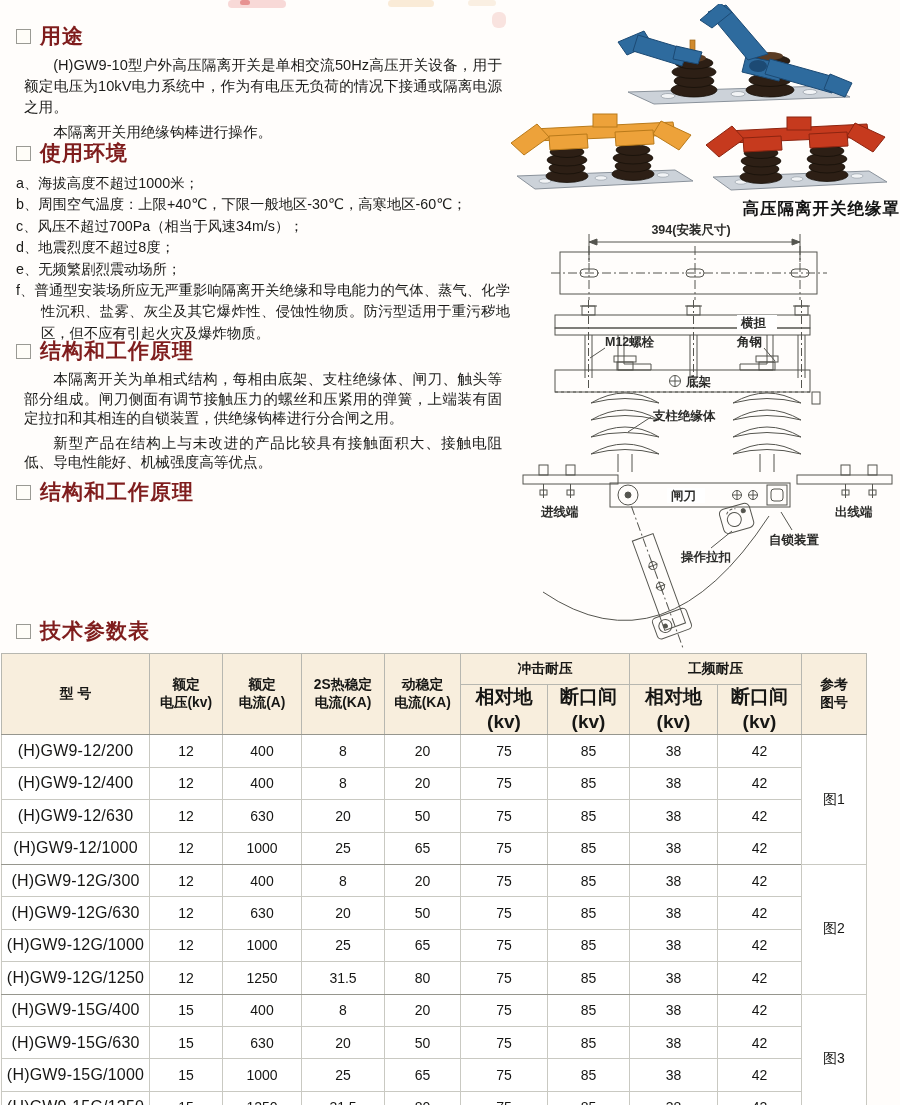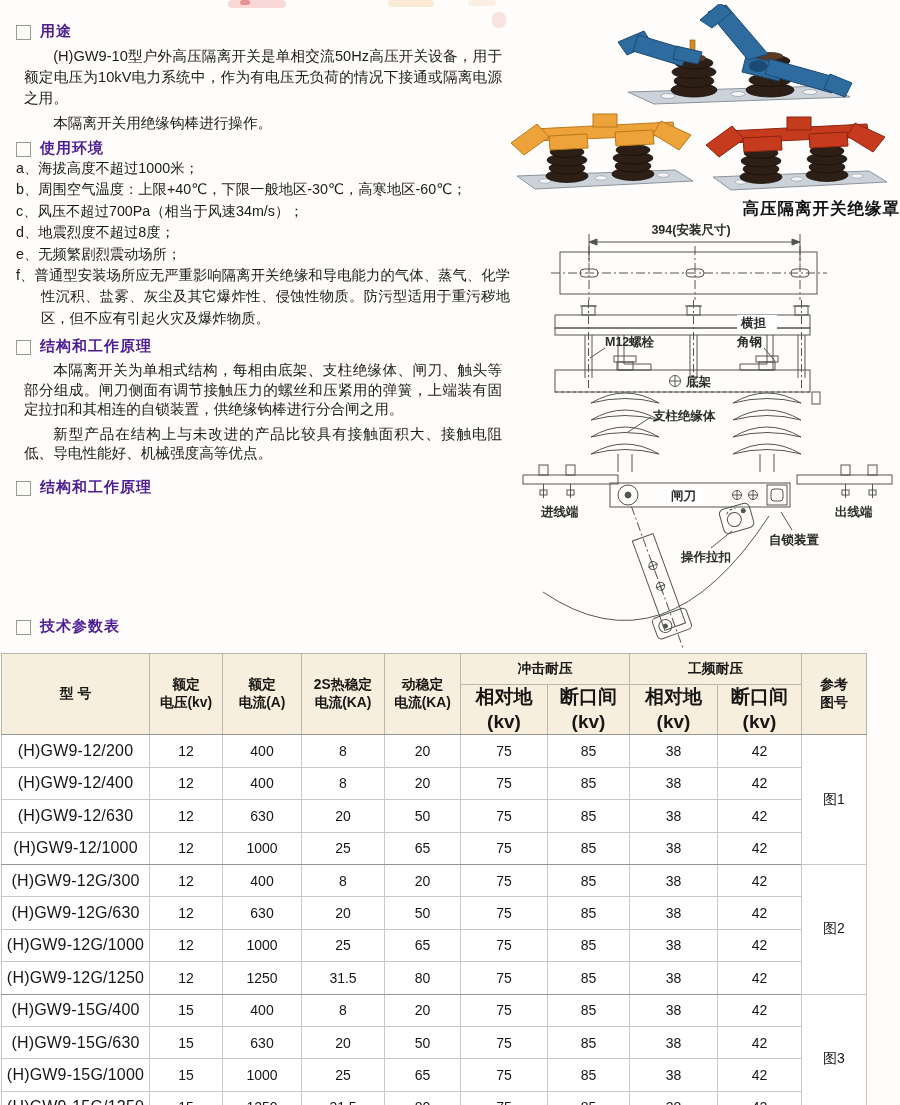--- a/index.html
+++ b/index.html
@@ -1,23 +1,23 @@
 <!DOCTYPE html>
 <html><head>
 <meta charset="utf-8">
 <style>
   html,body{margin:0;padding:0}
   body{position:relative;width:900px;height:1105px;background:#fffdfb;overflow:hidden;
        font-family:"Liberation Sans","DejaVu Sans",sans-serif;color:#1d1d1b}
   
   .sec{position:absolute;left:16px;width:494px}
-  .sec-head{display:flex;align-items:center;gap:9px;font-size:15px;font-weight:bold;color:#4c1d95;letter-spacing:1px}
+  .sec-head{display:flex;align-items:center;gap:9px;font-size:21px;font-weight:bold;color:#7f1d1d;letter-spacing:1px}
   .sq{width:13px;height:13px;border:1.5px solid #9a9a94;background:#fffdf8;flex:none;margin-top:1px}
   .sec p{margin:5px 8px 0;font-size:14.6px;line-height:20.8px;text-align:justify;text-indent:2em;color:#1b1b19}
-  .env-list{}
+  .env-list{margin-top:6px}
   .env-item{font-size:14.3px;line-height:21.4px;text-align:justify;padding-left:1.75em;text-indent:-1.75em;color:#1b1b19}
   
   .artifact{position:absolute;border-radius:6px;pointer-events:none}
   
   #photos{position:absolute;left:505px;top:0;width:395px;height:224px}
   #photo-blue{position:absolute;left:93px;top:4px}
   #photo-orange{position:absolute;left:0;top:112px}
   #photo-red{position:absolute;left:196px;top:116px}
   #photo-caption{position:absolute;left:0;top:198px;width:395px;text-align:right;
                  font-size:16.5px;font-weight:bold;color:#141414;letter-spacing:1px}

